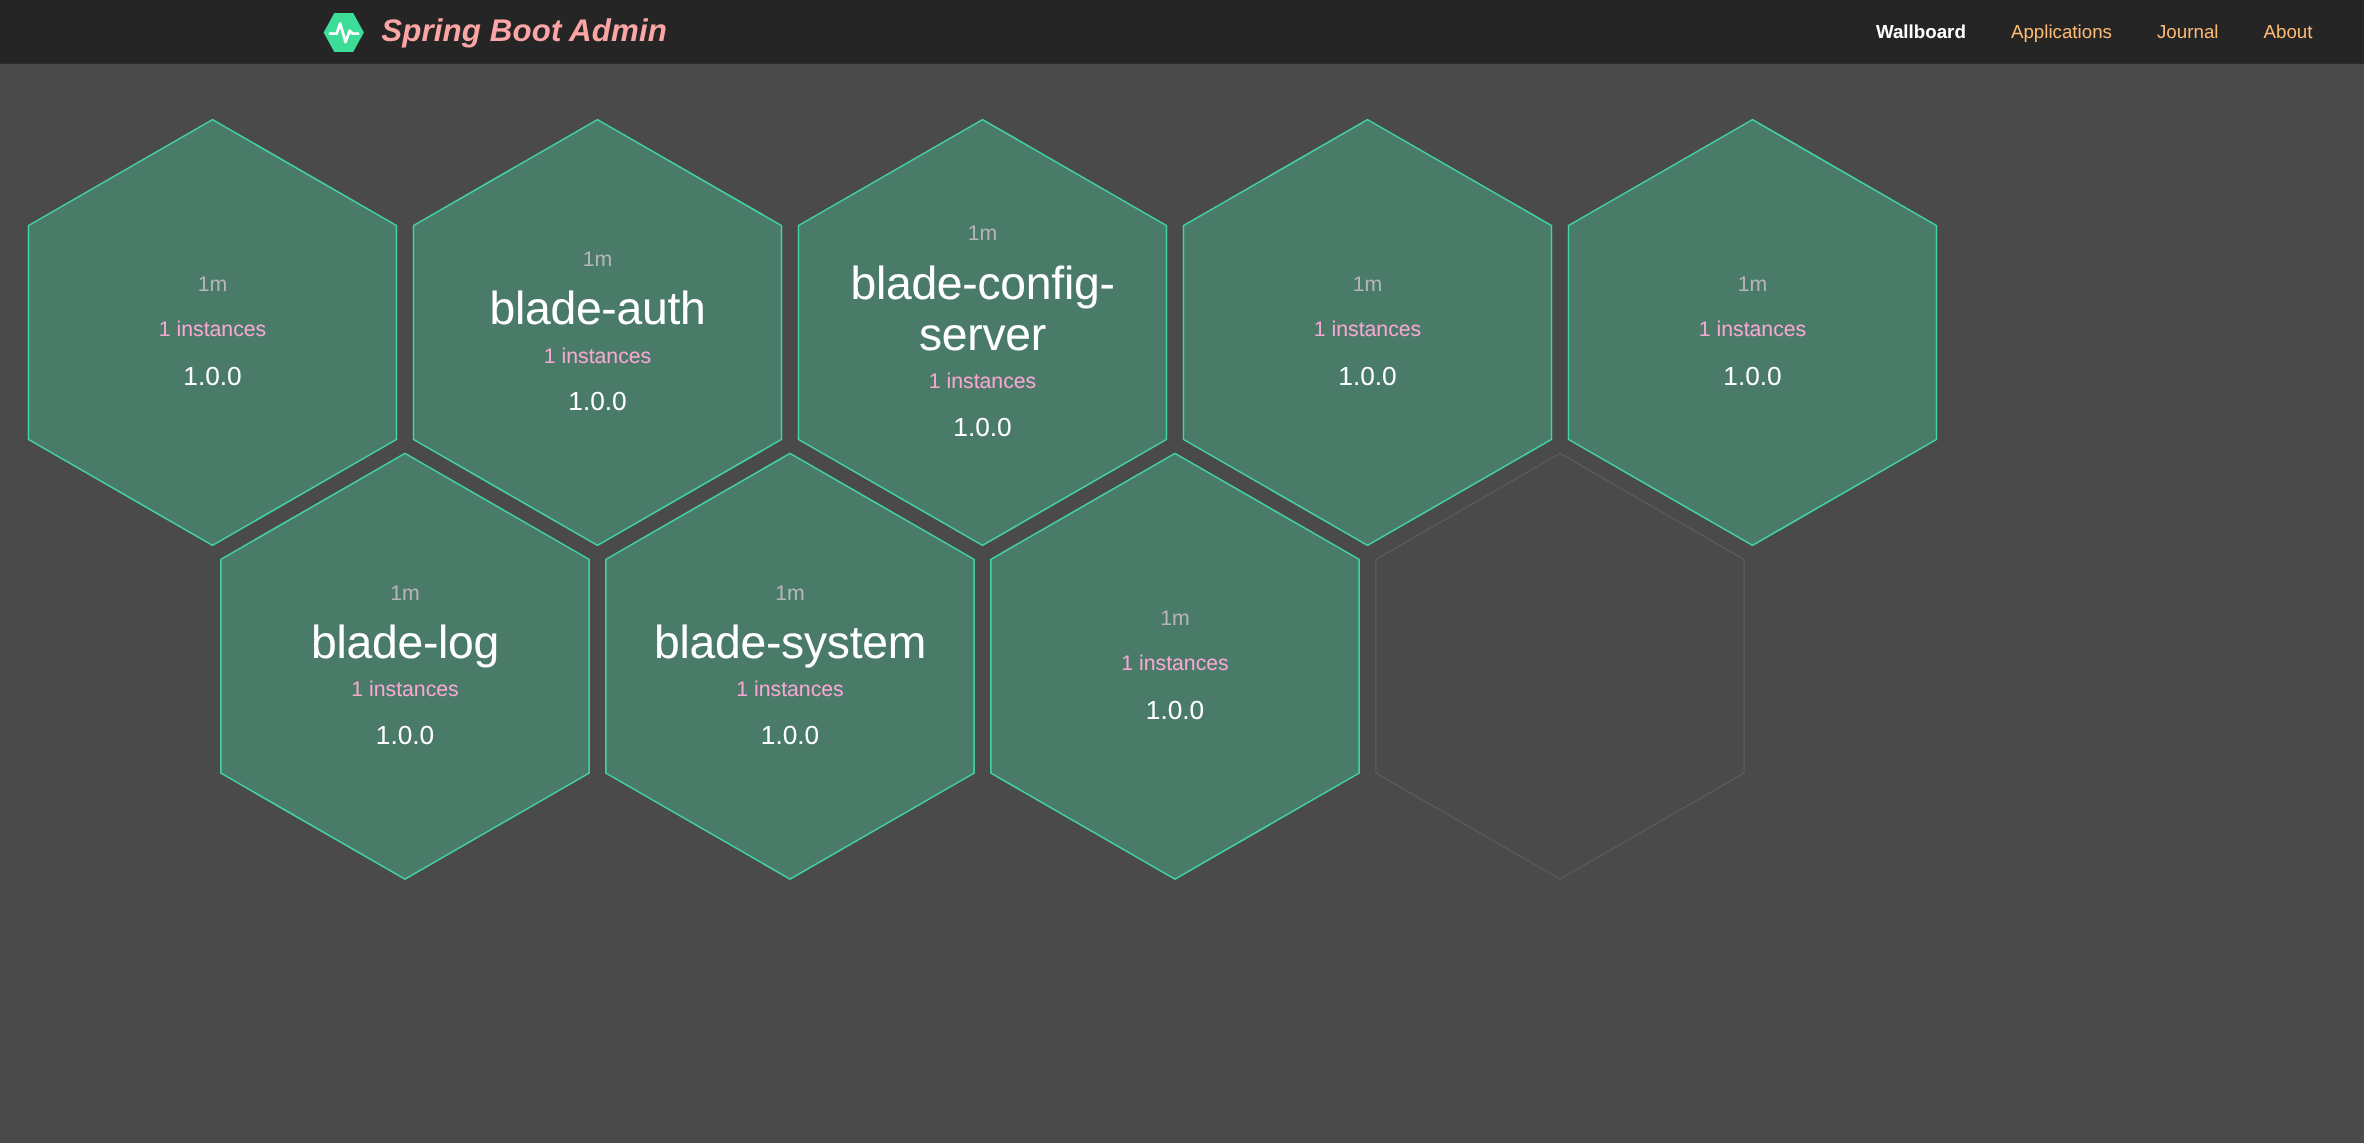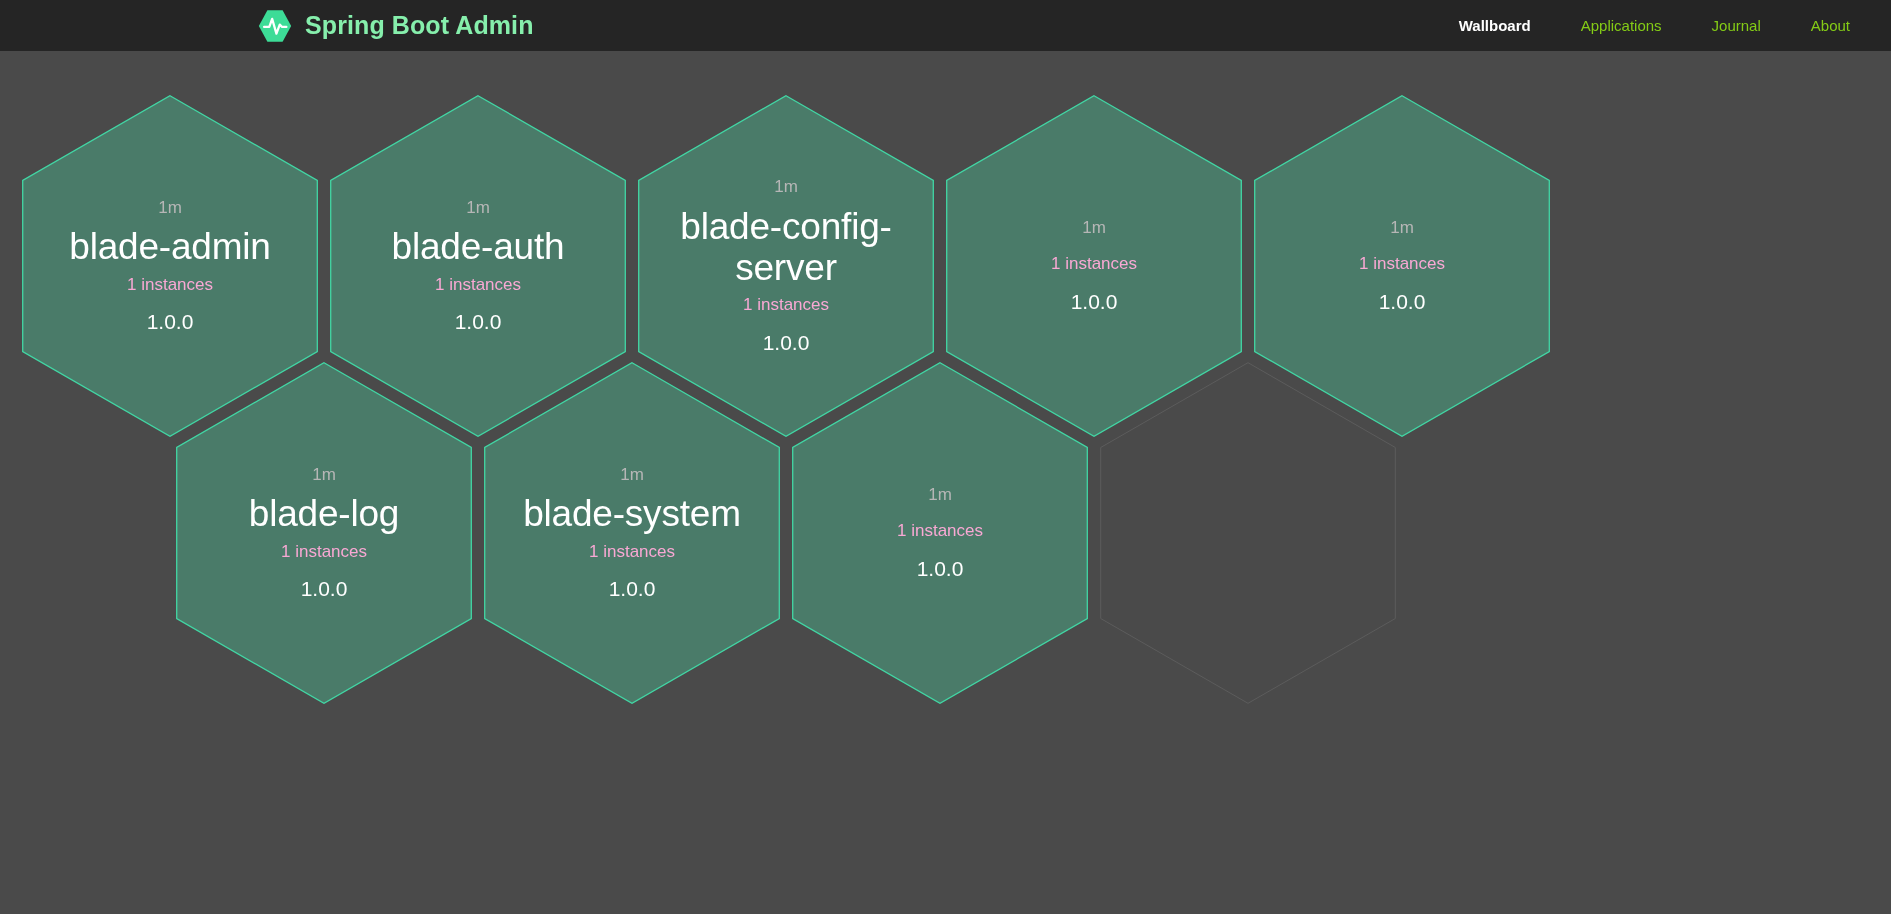--- a/index.html
+++ b/index.html
@@ -37,39 +37,40 @@
     cursor: pointer;
   }
 
   .brand-logo {
     width: 38px;
     height: 38px;
     display: block;
   }
 
   .brand-title {
-    color: #86efac;
+    color: #fca5a5;
     font-size: 25px;
     font-weight: 600;
     letter-spacing: 0.1px;
     white-space: nowrap;
+    font-style: italic;
   }
 
   .nav-menu {
     position: absolute;
     right: 24px;
     top: 0;
     height: 51px;
     display: flex;
     align-items: flex-start;
-    gap: 16px;
+    gap: 2px;
   }
 
   .nav-item {
-    color: #84cc16;
+    color: #fdba74;
     font-size: 15px;
     padding: 0 17px;
     line-height: 51px;
     white-space: nowrap;
     cursor: pointer;
     text-decoration: none;
   }
   .nav-item.active {
     color: #ffffff;
     font-weight: 700;
@@ -183,21 +184,20 @@
         <svg viewBox="0 0 296 342" aria-hidden="true">
           <polygon points="148,0.7 295.3,85.5 295.3,256.5 148,341.3 0.7,256.5 0.7,85.5" fill="none" stroke="#5c5c5c" stroke-width="1"></polygon>
         </svg>
       </div>
       <div class="hex" style="left: 22px; top: 44px;">
         <svg viewBox="0 0 296 342" aria-hidden="true">
           <polygon points="148,0.7 295.3,85.5 295.3,256.5 148,341.3 0.7,256.5 0.7,85.5" fill="#4a7b69" stroke="#42d6a4" stroke-width="1.3"></polygon>
         </svg>
         <div class="hex-body">
           <div class="hex-duration">1m</div>
-          <div class="hex-name">blade-admin</div>
           <div class="hex-instances">1 instances</div>
           <div class="hex-version">1.0.0</div>
         </div>
       </div>
       <div class="hex" style="left: 330px; top: 44px;">
         <svg viewBox="0 0 296 342" aria-hidden="true">
           <polygon points="148,0.7 295.3,85.5 295.3,256.5 148,341.3 0.7,256.5 0.7,85.5" fill="#4a7b69" stroke="#42d6a4" stroke-width="1.3"></polygon>
         </svg>
         <div class="hex-body">
           <div class="hex-duration">1m</div>

